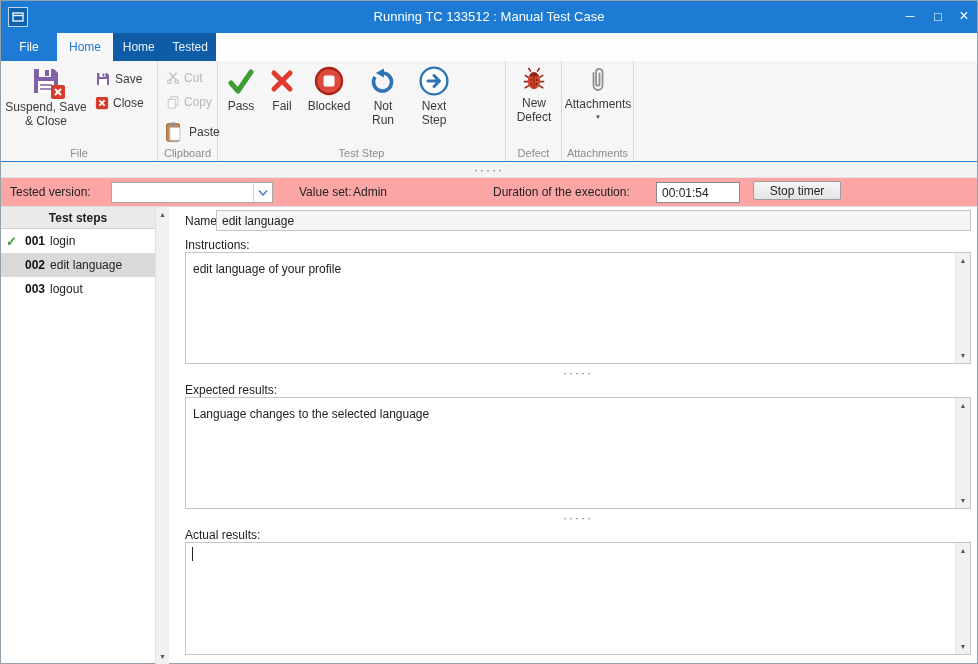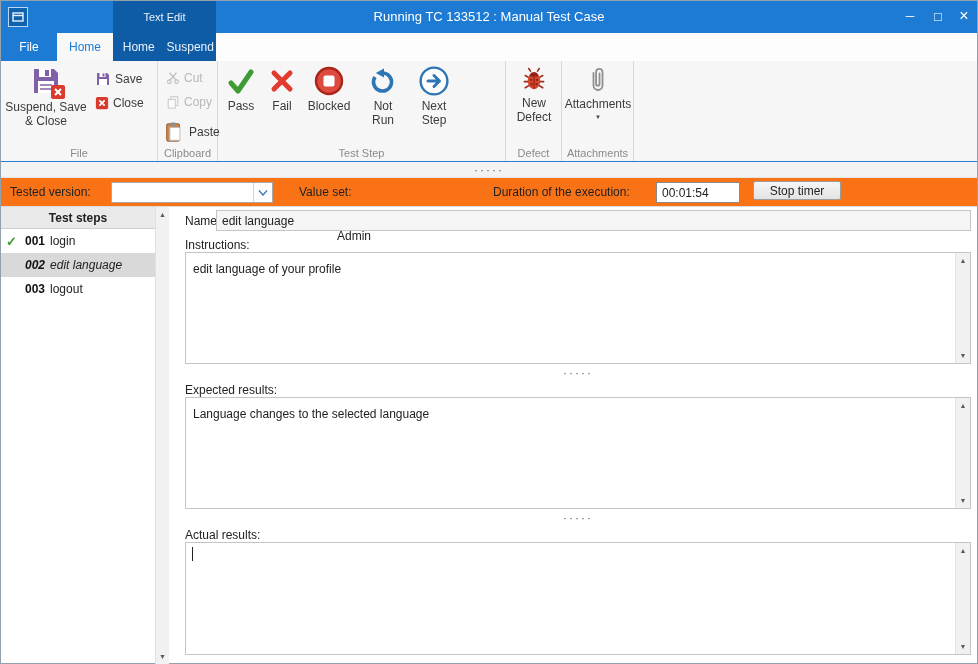--- a/index.html
+++ b/index.html
@@ -46,32 +46,32 @@
   .overlay-x { position:absolute; right:-4px; bottom:-3px; width:16px; height:16px; }
   .steprow { position:absolute; left:6px; top:4px; display:flex; gap:9px; }
   .stepbtn { display:flex; flex-direction:column; align-items:center; font-size:12px; color:#3b3b3b; line-height:1.15; text-align:center; }
   .stepbtn .lbl { margin-top:3px; }
   .dd-arrow { font-size:6px; color:#444; margin-top:2px; line-height:1; }
 
   
   .hsplit { position:absolute; left:0; top:161px; right:0; height:16px; background:#f3f3f3; display:flex; align-items:center; justify-content:center; color:#5f5f5f; letter-spacing:2px; font-size:12px; border-bottom:1px solid #e4e4e4; }
 
   
-  .toolbar { position:absolute; left:0; top:177px; right:0; height:29px; background:#f97316; border-bottom:1px solid #dcdcdc; }
+  .toolbar { position:absolute; left:0; top:177px; right:0; height:29px; background:#fca5a5; border-bottom:1px solid #dcdcdc; }
   .tlabel { position:absolute; top:7px; color:#222; white-space:nowrap; }
   .combo { position:absolute; left:110px; top:4px; width:162px; height:21px; background:#fff; border:1px solid #a9a9a9; }
   .combo-value { position:absolute; left:4px; top:2px; right:22px; height:16px; overflow:hidden; }
   .combo-btn { position:absolute; right:0; top:0; bottom:0; width:19px; background:#fdfdfd; border-left:1px solid #d5d5d5; display:flex; align-items:center; justify-content:center; }
   .duration-input { position:absolute; left:655px; top:4px; width:84px; height:21px; border:1px solid #8a8a8a; font:12px "Liberation Sans",sans-serif; padding:0 5px; color:#222; }
   .btn { position:absolute; left:752px; top:3px; width:88px; height:19px; background:linear-gradient(#f6f6f6,#e3e3e3); border:1px solid #9d9d9d; border-radius:2px; display:flex; align-items:center; justify-content:center; font-size:12px; color:#222; }
 
   
   .sidebar-header { position:absolute; left:0; top:206px; width:154px; height:22px; background:#eaeaea; border-bottom:1px solid #cfcfcf; font-weight:bold; display:flex; align-items:center; justify-content:center; color:#222; }
   .step-row { position:absolute; left:0; width:154px; height:24px; display:flex; align-items:center; background:#fff; }
-  .step-row.selected { background:#d9d9d9;font-style:italic; }
+  .step-row.selected { background:#d9d9d9; }
   .step-check { position:absolute; left:5px; width:14px; color:#3f9c35; font-weight:bold; font-size:13px; }
   .step-num { margin-left:24px; font-weight:bold; color:#111; }
   .step-lbl { margin-left:5px; color:#222; }
   .sb { position:absolute; left:154px; top:206px; width:14px; height:457px; background:#f1f1f1; border-left:1px solid #e0e0e0; }
   .sb-arrow { position:absolute; left:0; right:0; height:15px; display:flex; align-items:center; justify-content:center; font-size:7px; color:#5a5a5a; }
   .sb-up { top:0; } .sb-down { bottom:0; }
 
   
   .dlabel { position:absolute; color:#222; white-space:nowrap; }
   .name-input { position:absolute; left:215px; top:209px; width:755px; height:21px; background:#f5f5f5; border:1px solid #c5c5c5; font:12px "Liberation Sans",sans-serif; padding:0 5px; color:#222; }
@@ -88,39 +88,38 @@
 
 <div class="window">
 
   <div class="titlebar">
     <div class="app-icon">
       <svg class="icon14" viewBox="0 0 14 14">
         <rect x="2" y="3" width="10" height="8" fill="none" stroke="#eaf3fb" stroke-width="1.4"></rect>
         <line x1="2" y1="5.5" x2="12" y2="5.5" stroke="#eaf3fb" stroke-width="1.4"></line>
       </svg>
     </div>
-    <div class="ctx-header">Text Edit</div>
     <div class="title-text">Running TC 133512 : Manual Test Case</div>
     <div class="win-btn win-min">
         <span>─</span>
       </div>
     <div class="win-btn win-max">
         <span>□</span>
       </div>
     <div class="win-btn win-close">
         <span>×</span>
       </div>
   </div>
 
   <div class="tabrow">
     <div class="tab tab-file">File</div>
     <div class="tab tab-home">Home</div>
     <div class="ctx-tabs">
       <div class="ctx-tab">Home</div>
-      <div class="ctx-tab">Suspend</div>
+      <div class="ctx-tab">Tested</div>
     </div>
   </div>
 
   <div class="ribbon">
 
     <div class="rgroup g-file">
       <div class="bigbtn" style="left:2px; top:4px; width:86px;">
         <span class="iconwrap">
           <svg class="icon32" viewBox="0 0 32 32">
             <path d="M4 4 h20 l4 4 v20 h-24 z" fill="#8061a7"></path>
@@ -266,21 +265,21 @@
     <span class="tlabel" style="left:9px;">Tested version:</span>
     <div class="combo">
       <div class="combo-value"></div>
       <div class="combo-btn">
         <svg width="10" height="6" viewBox="0 0 10 6">
           <path d="M1 0.5 L5 5 L9 0.5" fill="none" stroke="#3a7bbf" stroke-width="1.4"></path>
         </svg>
       </div>
     </div>
     <span class="tlabel" style="left:290px;margin-left:8px;">Value set:</span>
-    <span class="tlabel" style="left:336px;margin-top:44px;">Admin</span>
+    <span class="tlabel" style="left:352px;">Admin</span>
     <span class="tlabel" style="left:492px;">Duration of the execution:</span>
     <input class="duration-input" type="text" value="00:01:54" style="">
     <div class="btn">
       <span>Stop timer</span>
     </div>
   </div>
 
   <div class="sidebar-header">Test steps</div>
 
   <div class="step-row" style="top:228px;">

